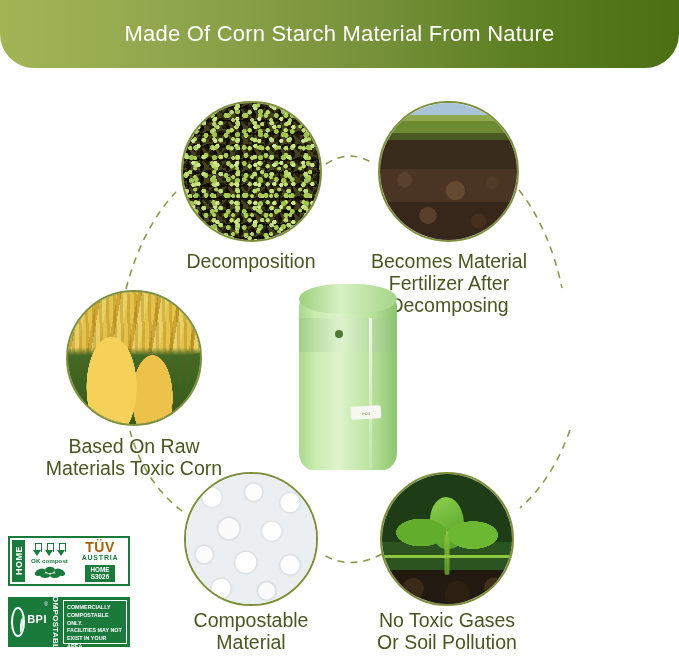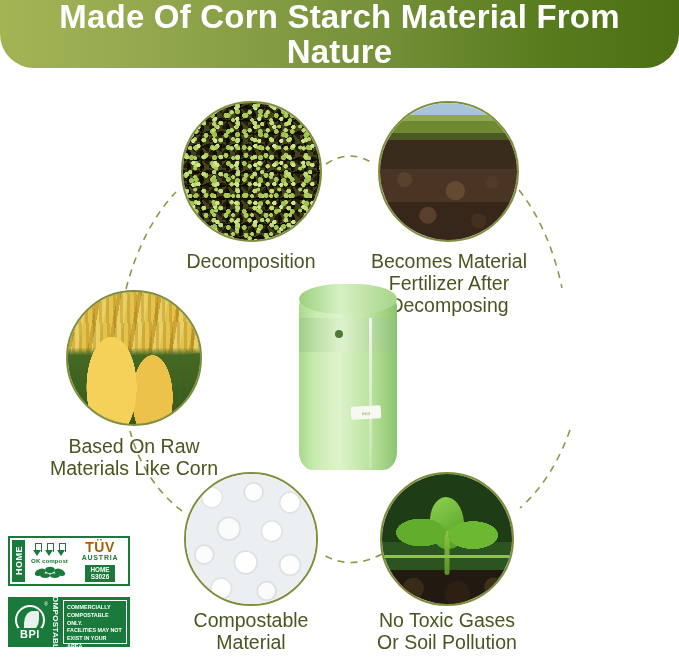--- a/index.html
+++ b/index.html
@@ -17,22 +17,22 @@
     left: 0; top: 0;
     width: 679px; height: 68px;
     background: linear-gradient(to right, #a3b455 0%, #93a84e 22%, #76913a 55%, #567a1c 82%, #4c6f14 100%);
     border-radius: 0 0 34px 34px;
     display: flex;
     align-items: center;
     justify-content: center;
   }
   .header-title {
     color: #ffffff;
-    font-size: 33px;
-    font-weight: bold;
+    font-size: 22px;
+    font-weight: normal;
     line-height: 1.07;
     text-align: center;
     letter-spacing: 0.2px;
     padding: 0 40px;
   }
 
   
   .ring-area {
     position: absolute;
     left: 4px; top: 68px;
@@ -410,21 +410,21 @@
     width: 122px; height: 50px;
     background: #1a7a3c;
     display: flex;
     align-items: center;
     padding: 3px;
   }
   .bpi-logo {
     width: 38px; height: 100%;
     position: relative;
     display: flex;
-    flex-direction: column;
+    flex-direction: row;
     align-items: center;
     justify-content: center;
   }
   .bpi-circle {
     width: 30px; height: 30px;
     border: 2px solid #ffffff;
     border-radius: 50%;
     position: relative;
     overflow: hidden;
   }
@@ -513,21 +513,21 @@
     <div class="node-label">Becomes Material
 Fertilizer After
 Decomposing</div>
   </div>
 
   <div class="node" id="node-corn">
     <div class="node-circle">
       <div class="art-corn"></div>
     </div>
     <div class="node-label">Based On Raw
-Materials Like Corn</div>
+Materials Toxic Corn</div>
   </div>
 
 
   <div class="node" id="node-pellets">
     <div class="node-circle">
       <div class="art-pellets"></div>
     </div>
     <div class="node-label">Compostable
 Material</div>
   </div>

